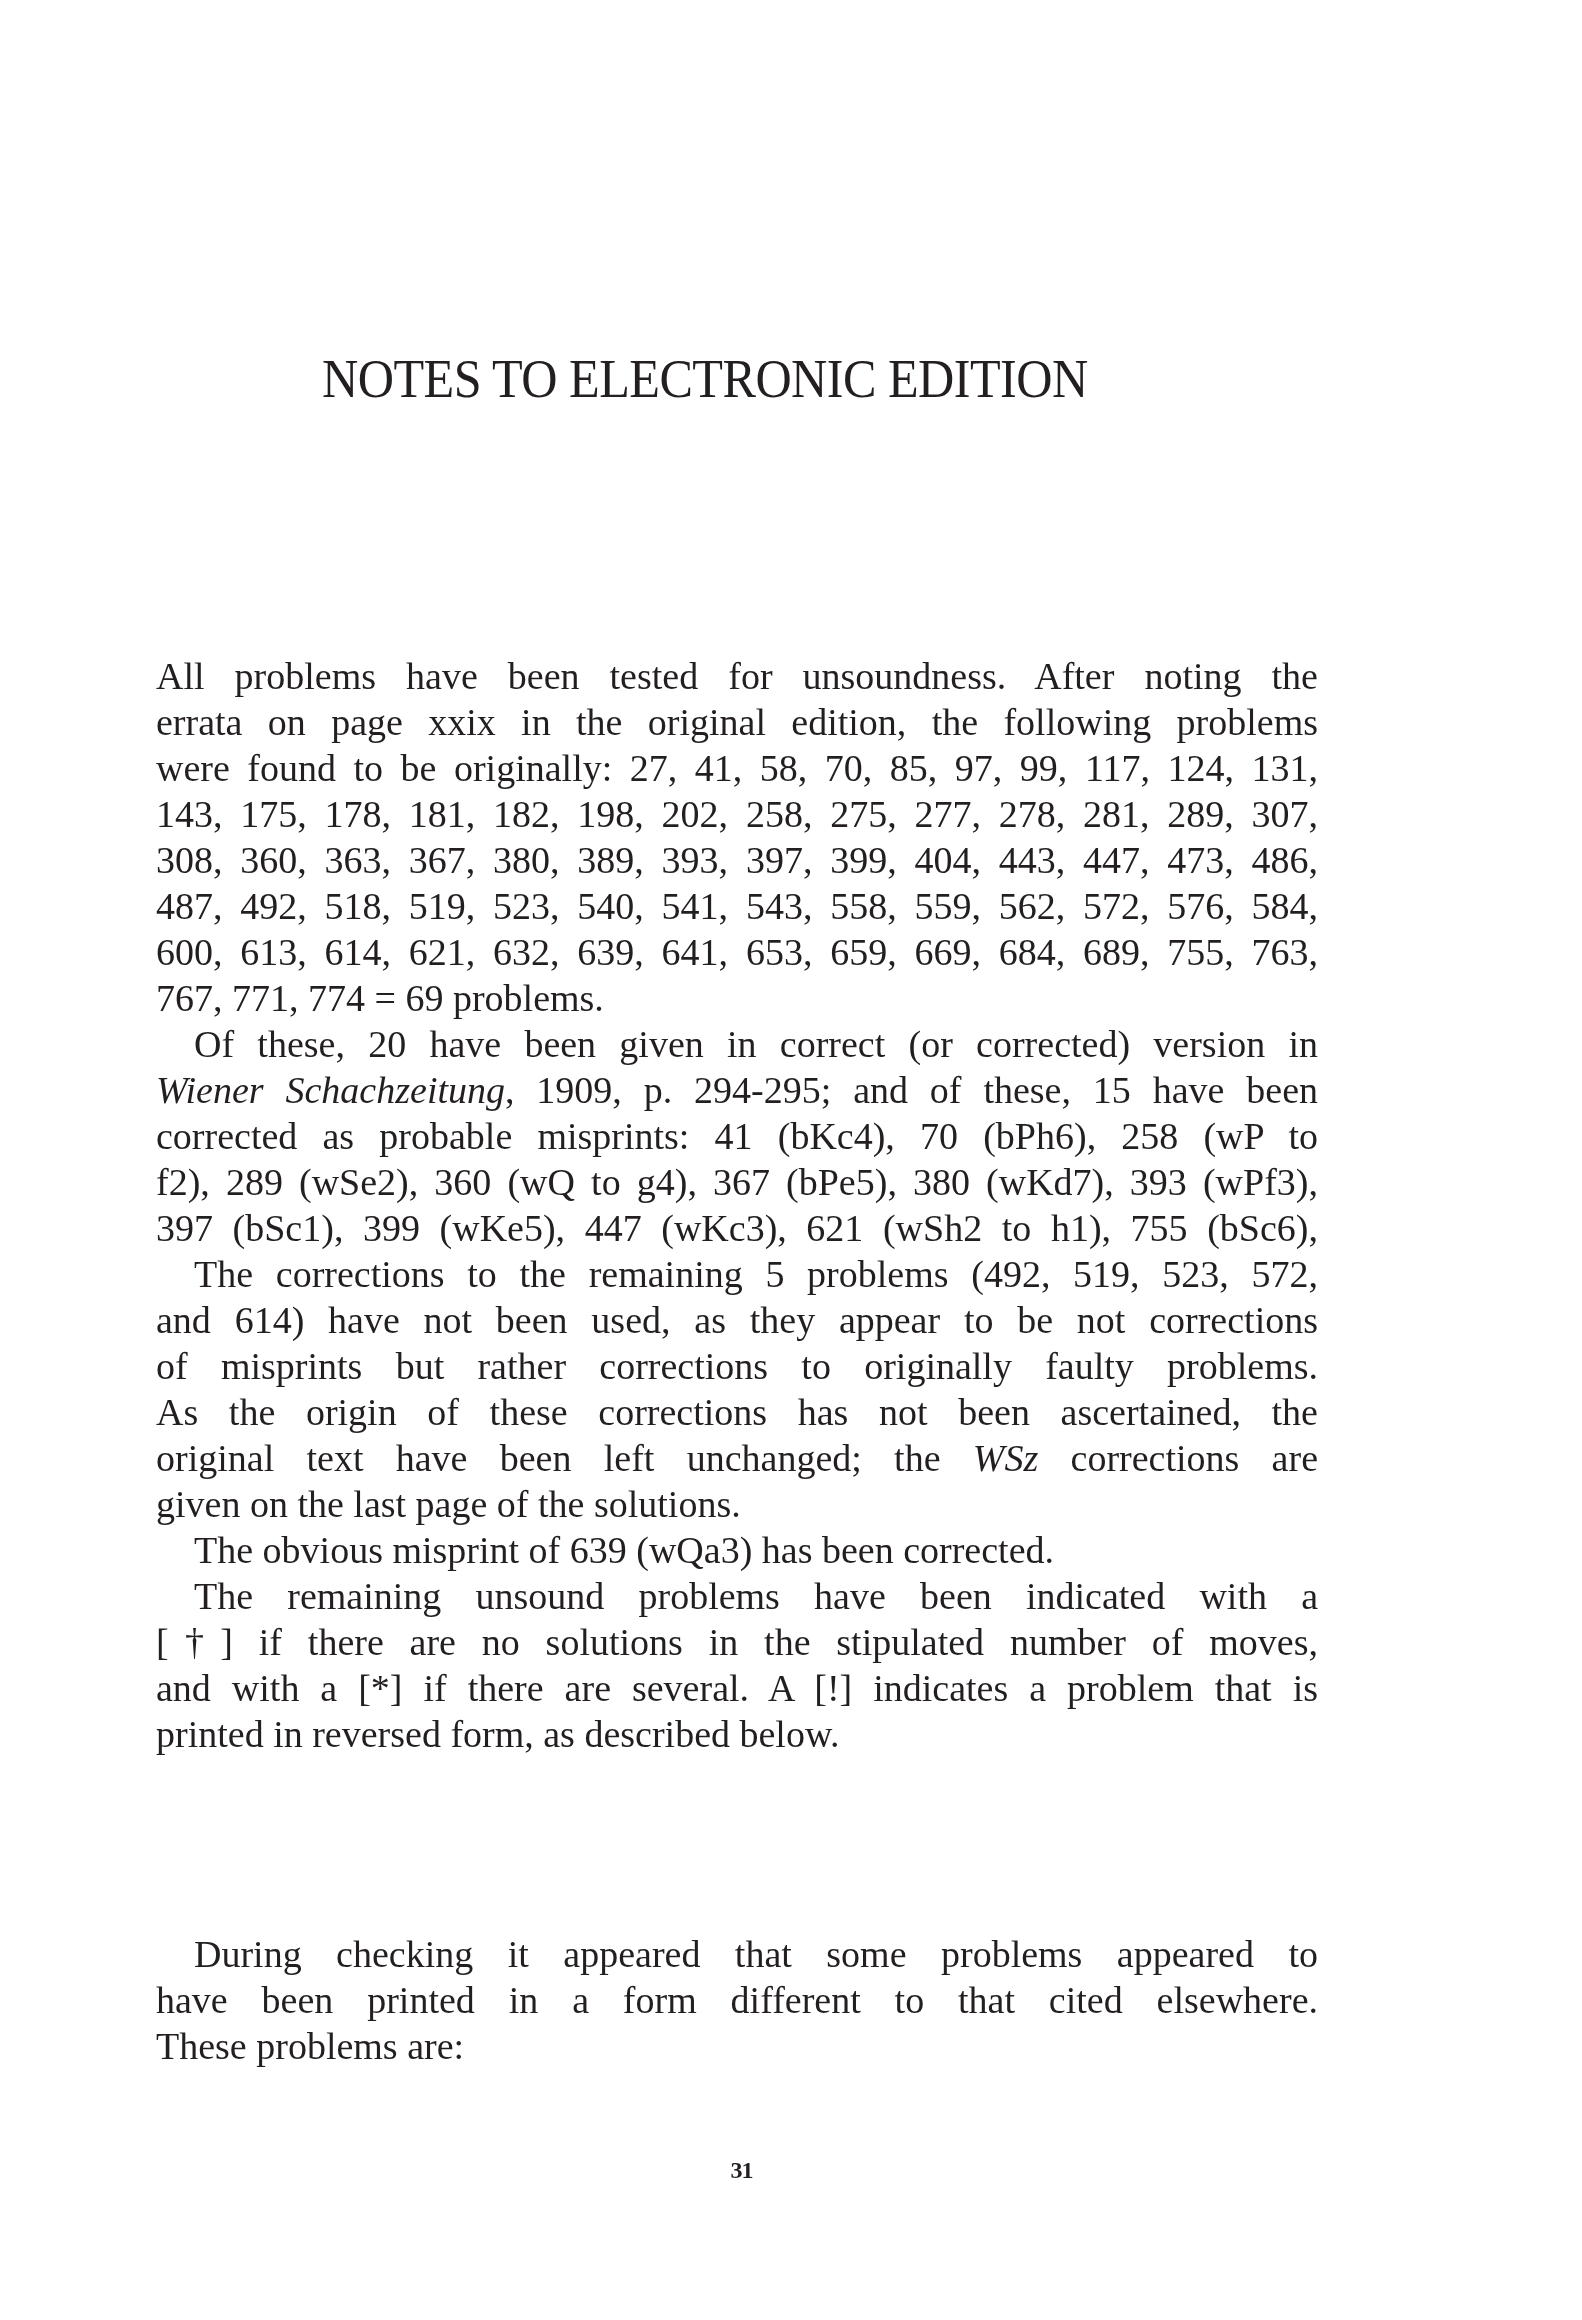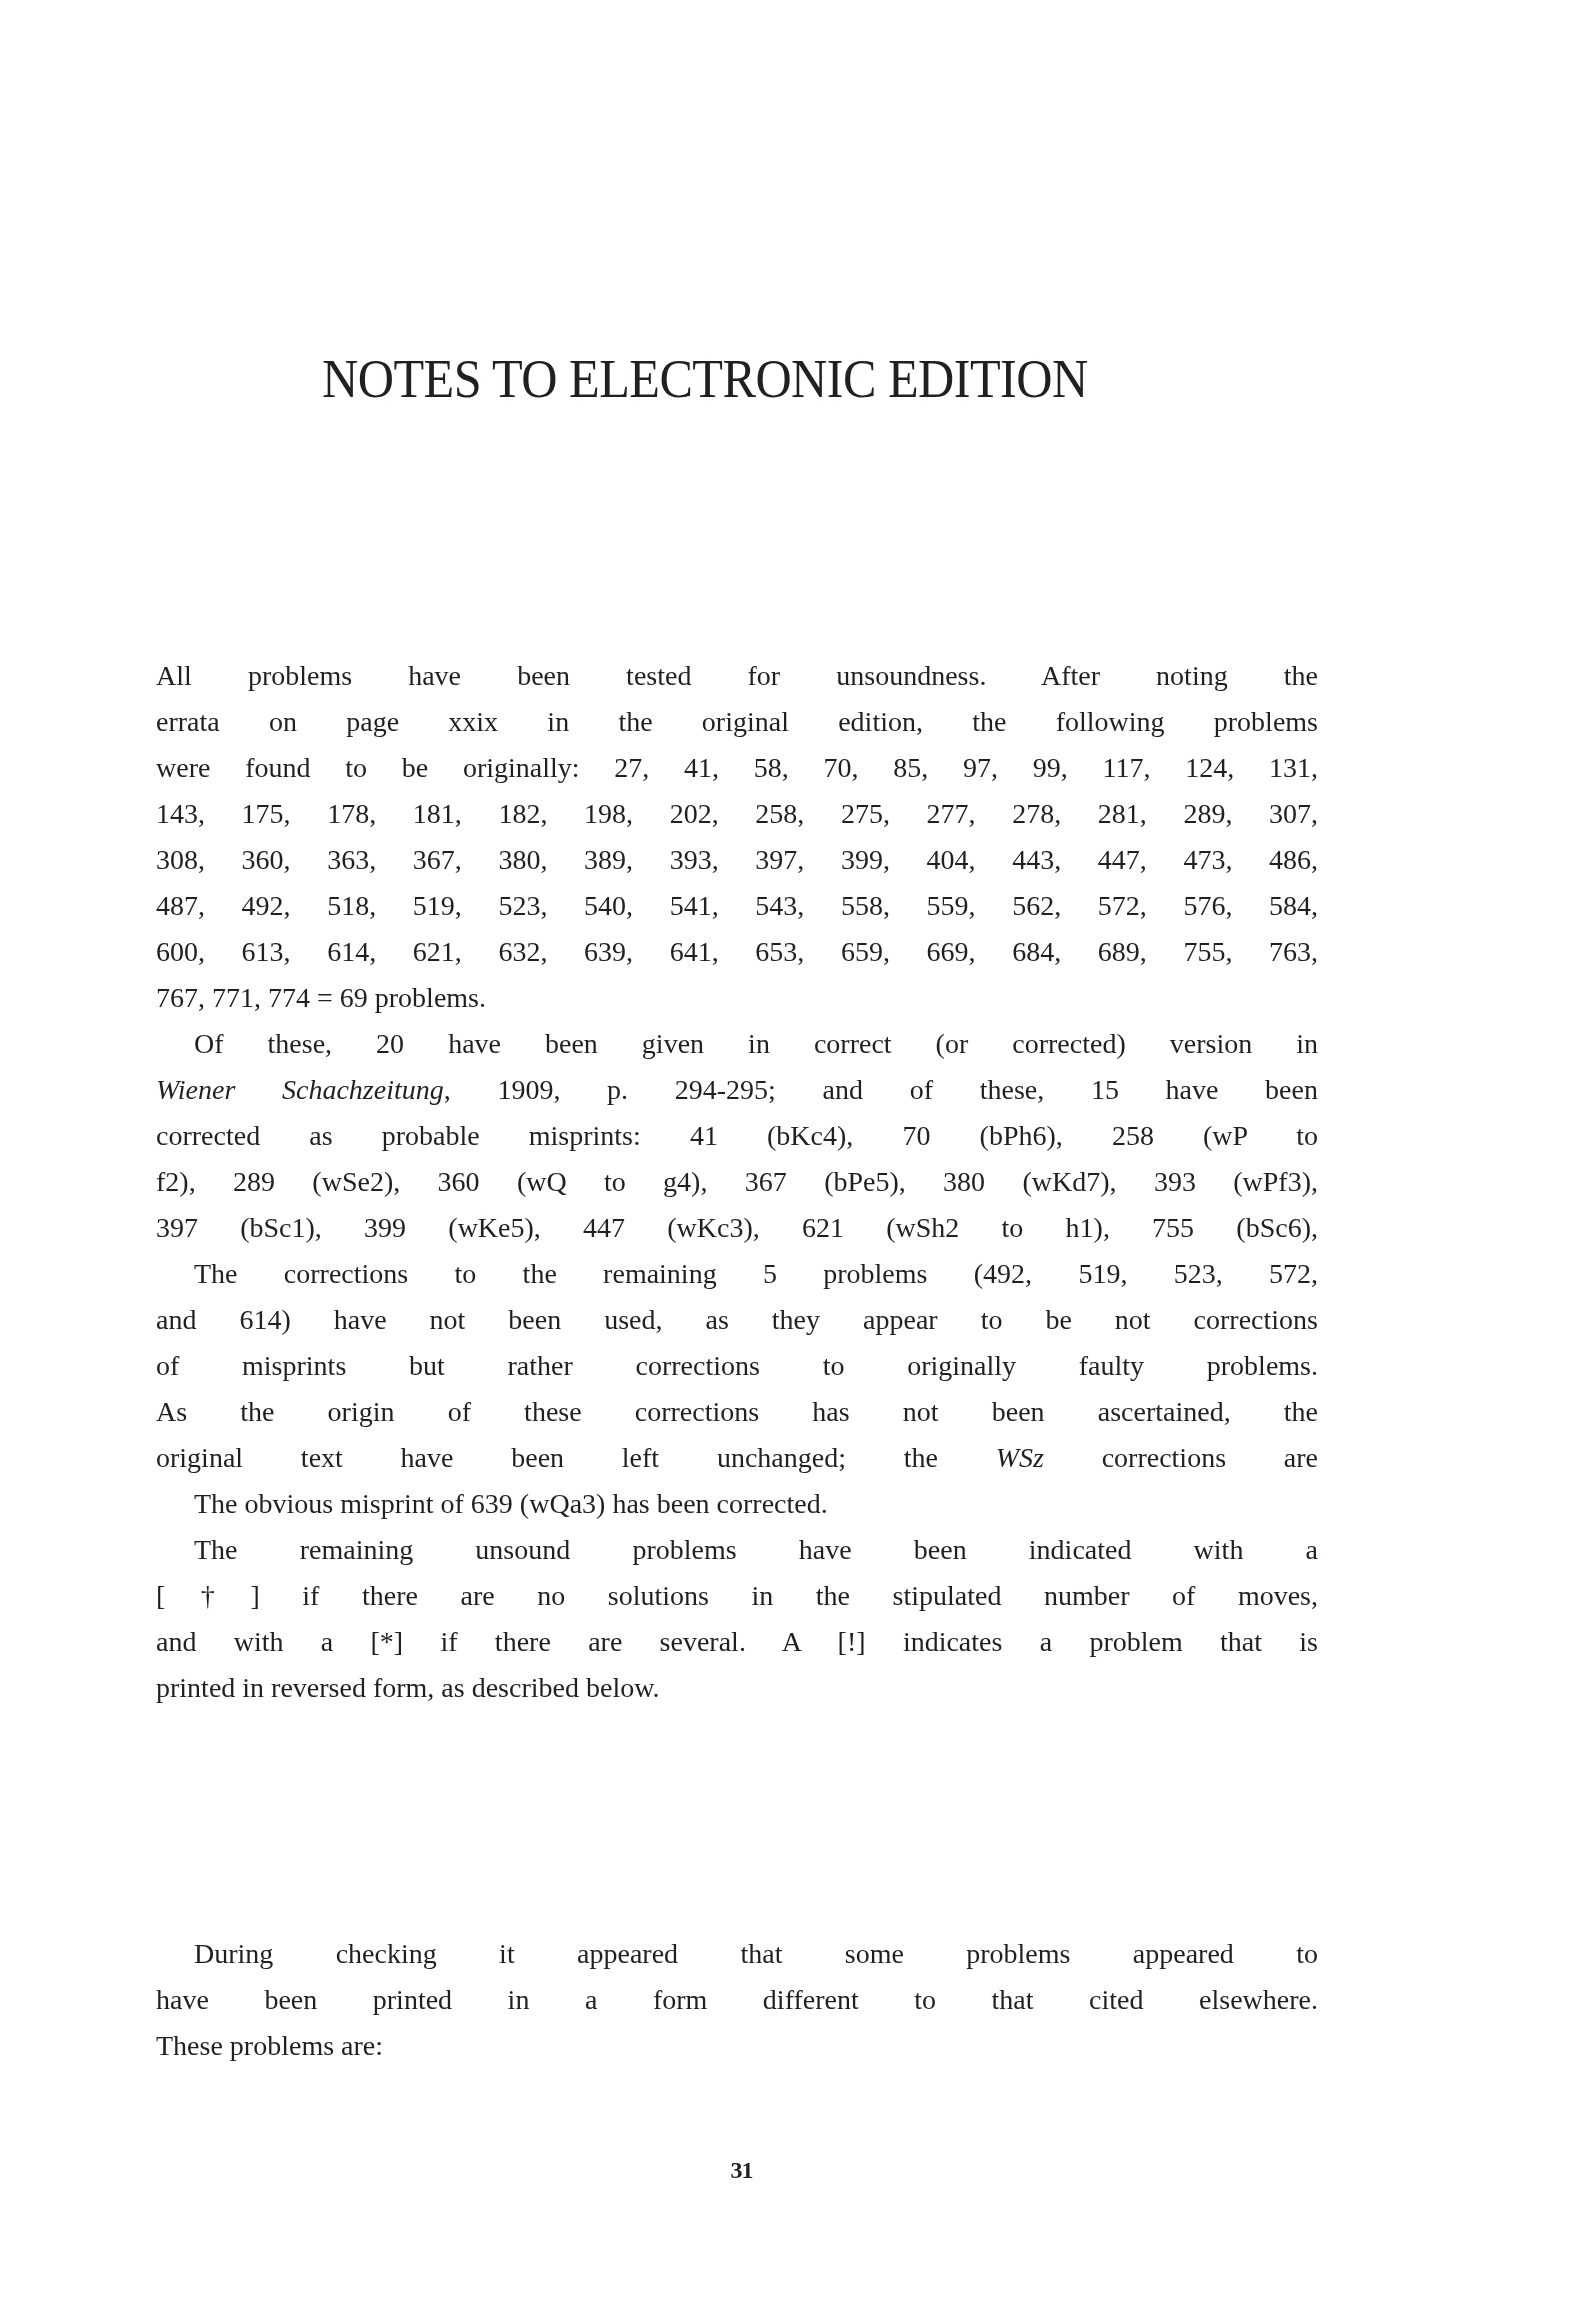--- a/index.html
+++ b/index.html
@@ -28,21 +28,21 @@
       letter-spacing: -0.6px;
       white-space: nowrap;
       text-align: left;
       transform-origin: left center;
       transform: scaleX(0.93);
     }
     .body-block {
       position: absolute;
       left: 156px;
       width: 1162px;
-      font-size: 28px;
+      font-size: 38px;
       line-height: 46px;
     }
     #block-main { top: 653px; }
     #block-second { top: 1931px; }
     .line {
       display: block;
       height: 46px;
       white-space: nowrap;
       overflow: visible;
     }
@@ -99,20 +99,21 @@
     <span class="line full">f2), 289 (wSe2), 360 (wQ to g4), 367 (bPe5), 380 (wKd7), 393 (wPf3),</span>
     <span class="line full">397 (bSc1), 399 (wKe5), 447 (wKc3), 621 (wSh2 to h1), 755 (bSc6),</span>
   </div>
 
   <div class="paragraph">
     <span class="line full indent">The corrections to the remaining 5 problems (492, 519, 523, 572,</span>
     <span class="line full">and 614) have not been used, as they appear to be not corrections</span>
     <span class="line full">of misprints but rather corrections to originally faulty problems.</span>
     <span class="line full">As the origin of these corrections has not been ascertained, the</span>
     <span class="line full"><span>original text have been left unchanged; the </span><em>WSz</em><span> corrections are</span></span>
+    <span class="line last">given on the last page of the solutions.</span>
   </div>
 
   <div class="paragraph">
     <span class="line last indent">The obvious misprint of 639 (wQa3) has been corrected.</span>
   </div>
 
   <div class="paragraph">
     <span class="line full indent">The remaining unsound problems have been indicated with a</span>
     <span class="line full">[†] if there are no solutions in the stipulated number of moves,</span>
     <span class="line full">and with a [*] if there are several. A [!] indicates a problem that is</span>

